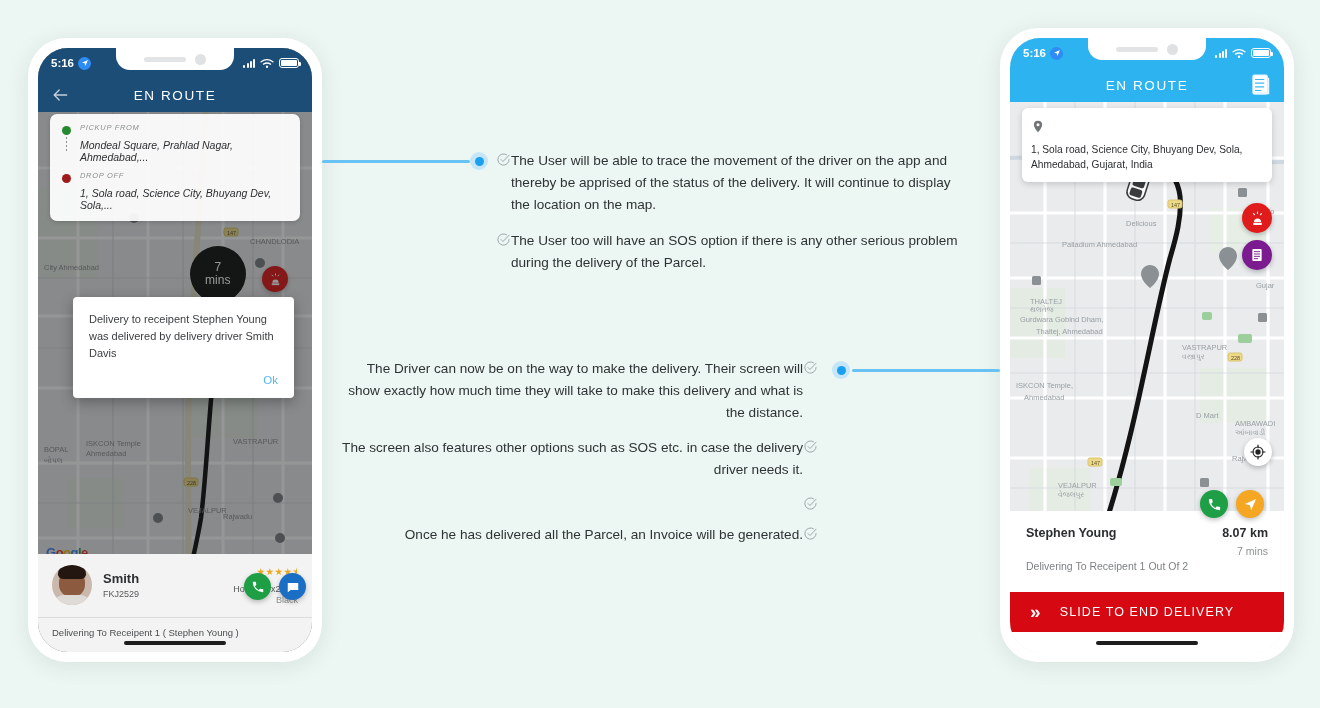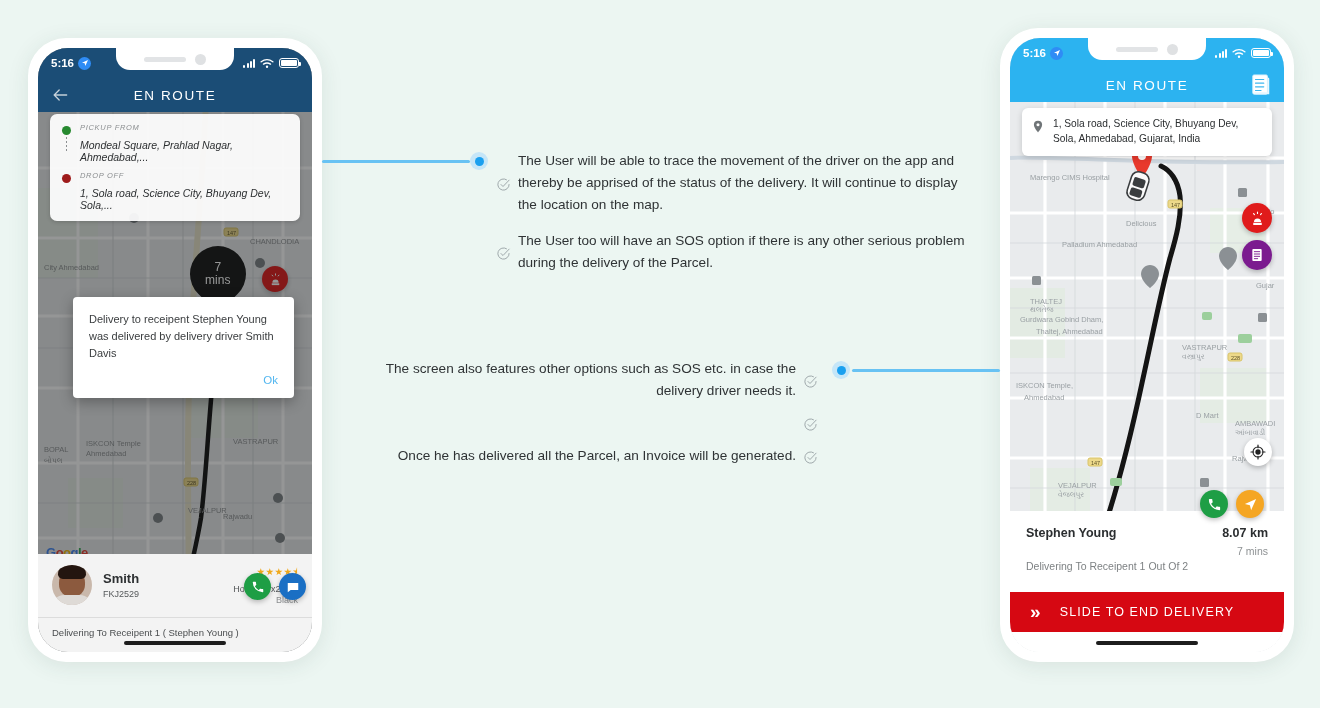--- a/index.html
+++ b/index.html
@@ -193,21 +193,21 @@
   
   #phone-right { left: 1000px; top: 28px; width: 294px; height: 634px; }
   #phone-right .phone-screen { background: #eceef0; }
   #phone-right .hdr { background: #2cb3f0; }
 
   .addr-card2 {
     position: absolute; z-index: 26; left: 12px; right: 12px; top: 70px;
     background: #ffffff; border-radius: 6px;
     padding: 9px 11px 10px 9px;
     box-shadow: 0 2px 6px rgba(0,0,0,0.16);
-    display: flex; gap: 8px; align-items: flex-start;
+    display: flex; gap: 8px; align-items: flex-start; flex-direction: column;
   }
   .addr-card2 .ptxt { font-size: 10.2px; line-height: 14.5px; color: #2b2e30; }
 
   .bottom-card {
     position: absolute; z-index: 28; left: 0; right: 0; bottom: 0;
     background: #ffffff;
   }
   .bc-main { display: flex; align-items: flex-start; padding: 15px 16px 20px 16px; }
   .bc-name { font-size: 12.5px; font-weight: bold; color: #2b2e30; }
   .bc-sub { font-size: 10.5px; color: #7e8284; margin-top: 20px; }
@@ -225,21 +225,21 @@
   
   .conn-line { position: absolute; height: 3px; background: #68c2f3; border-radius: 2px; }
   .conn-dot {
     position: absolute; width: 18px; height: 18px; border-radius: 50%;
     background: #c5e6f8;
     display: flex; align-items: center; justify-content: center;
   }
   .conn-dot i { width: 9px; height: 9px; border-radius: 50%; background: #1aa0ef; display: block; }
 
   .callout { position: absolute; }
-  .bullet { display: flex; gap: 7px; align-items: center; }
+  .bullet { display: flex; gap: 0; align-items: flex-start; }
   .bullet + .bullet { margin-top: 14px; }
   .bullet .ck { flex: none; margin-top: 2px; }
   .bullet .txt { font-size: 13.6px; line-height: 22px; color: #2f3335; }
   .bullet.rtl { flex-direction: row-reverse; }
   .bullet.rtl .txt { text-align: right; }
 
   #callout-left { left: 496px; top: 150px; width: 470px; }
   #callout-right { left: 340px; top: 358px; width: 478px; }
   #callout-right .bullet + .bullet { margin-top: 13px; }
 </style>
@@ -654,20 +654,27 @@
       <div class="txt">The User too will have an SOS option if there is any other serious problem during the delivery of the Parcel.</div>
     </div>
   </div>
 
   <div class="callout" id="callout-right">
     <div class="bullet rtl">
       <svg class="ck" viewBox="0 0 24 24" width="15" height="15">
         <path d="M21 12a9 9 0 1 1-4.2-7.6" stroke="#9aa3a6" stroke-width="1.5" fill="none" stroke-linecap="round"></path>
         <path d="M8 12l3.2 3.2L21 5" stroke="#9aa3a6" stroke-width="1.5" fill="none" stroke-linecap="round" stroke-linejoin="round"></path>
       </svg>
+      <div class="txt">The Driver can now be on the way to make the delivery. Their screen will show exactly how much time they will take to make this delivery and what is the distance.</div>
+    </div>
+    <div class="bullet rtl">
+      <svg class="ck" viewBox="0 0 24 24" width="15" height="15">
+        <path d="M21 12a9 9 0 1 1-4.2-7.6" stroke="#9aa3a6" stroke-width="1.5" fill="none" stroke-linecap="round"></path>
+        <path d="M8 12l3.2 3.2L21 5" stroke="#9aa3a6" stroke-width="1.5" fill="none" stroke-linecap="round" stroke-linejoin="round"></path>
+      </svg>
       <div class="txt">The screen also features other options such as SOS etc. in case the delivery driver needs it.</div>
     </div>
     <div class="bullet rtl">
       <svg class="ck" viewBox="0 0 24 24" width="15" height="15">
         <path d="M21 12a9 9 0 1 1-4.2-7.6" stroke="#9aa3a6" stroke-width="1.5" fill="none" stroke-linecap="round"></path>
         <path d="M8 12l3.2 3.2L21 5" stroke="#9aa3a6" stroke-width="1.5" fill="none" stroke-linecap="round" stroke-linejoin="round"></path>
       </svg>
     </div>
     <div class="bullet rtl">
       <svg class="ck" viewBox="0 0 24 24" width="15" height="15">

